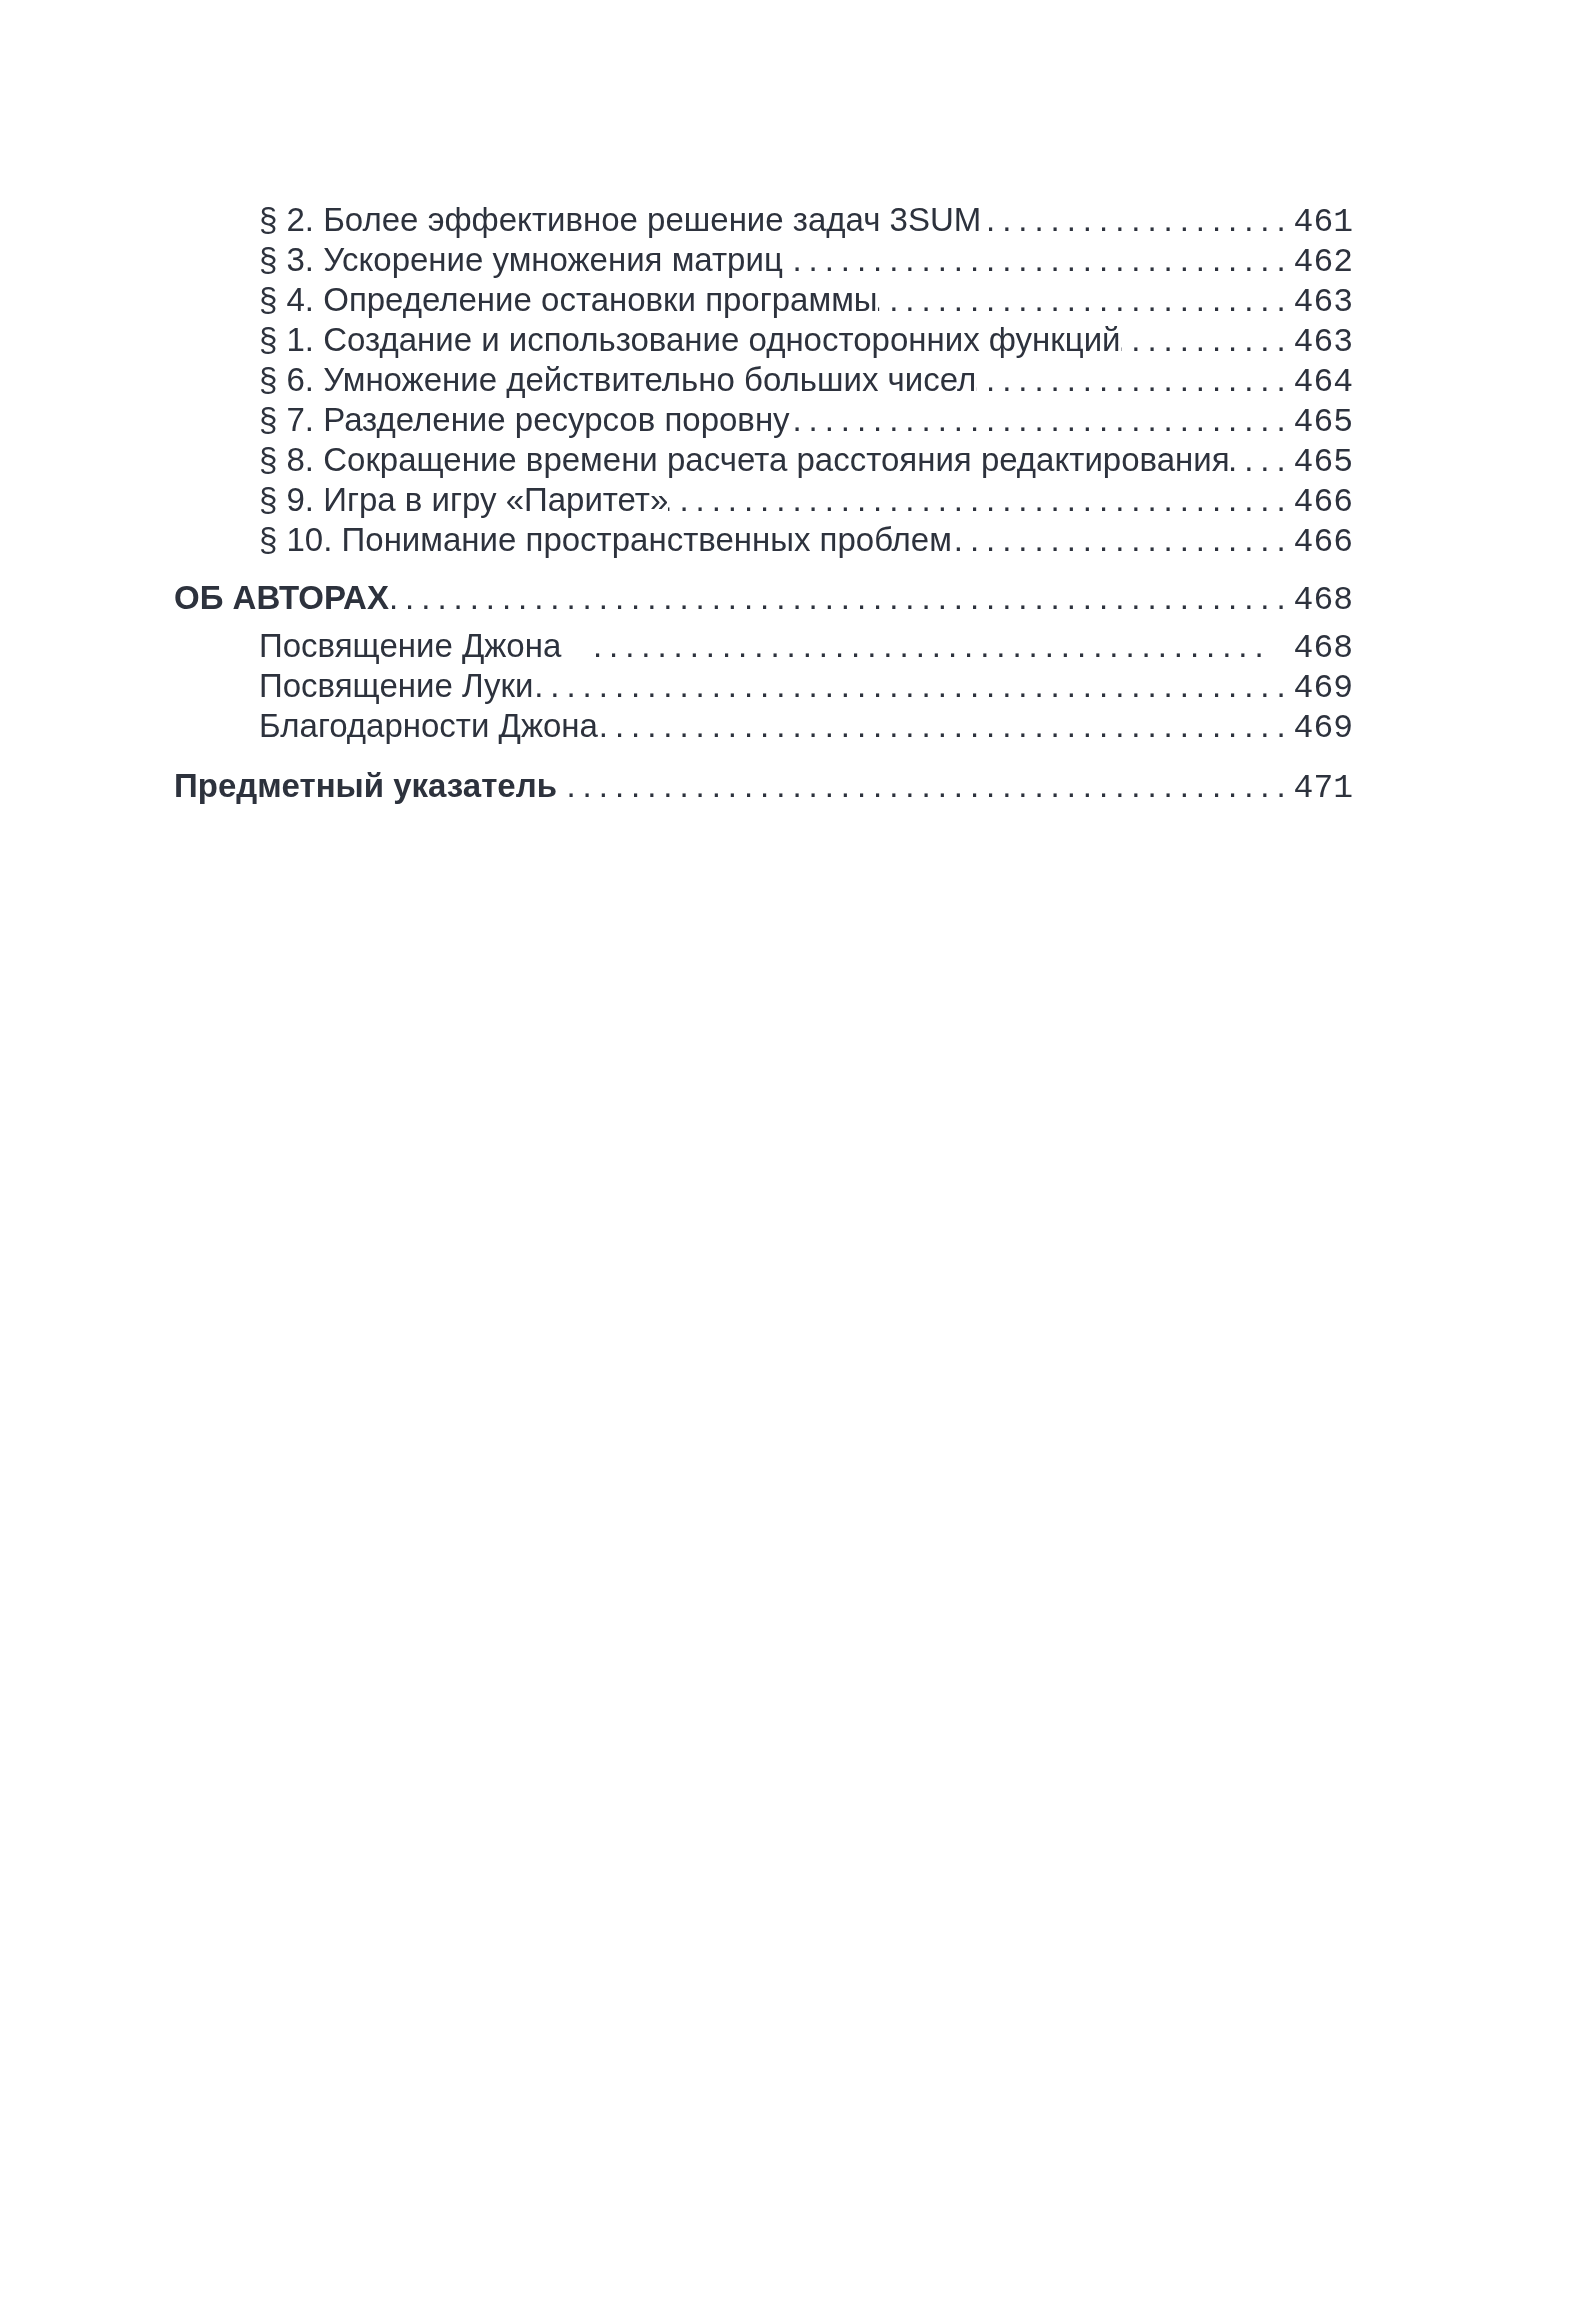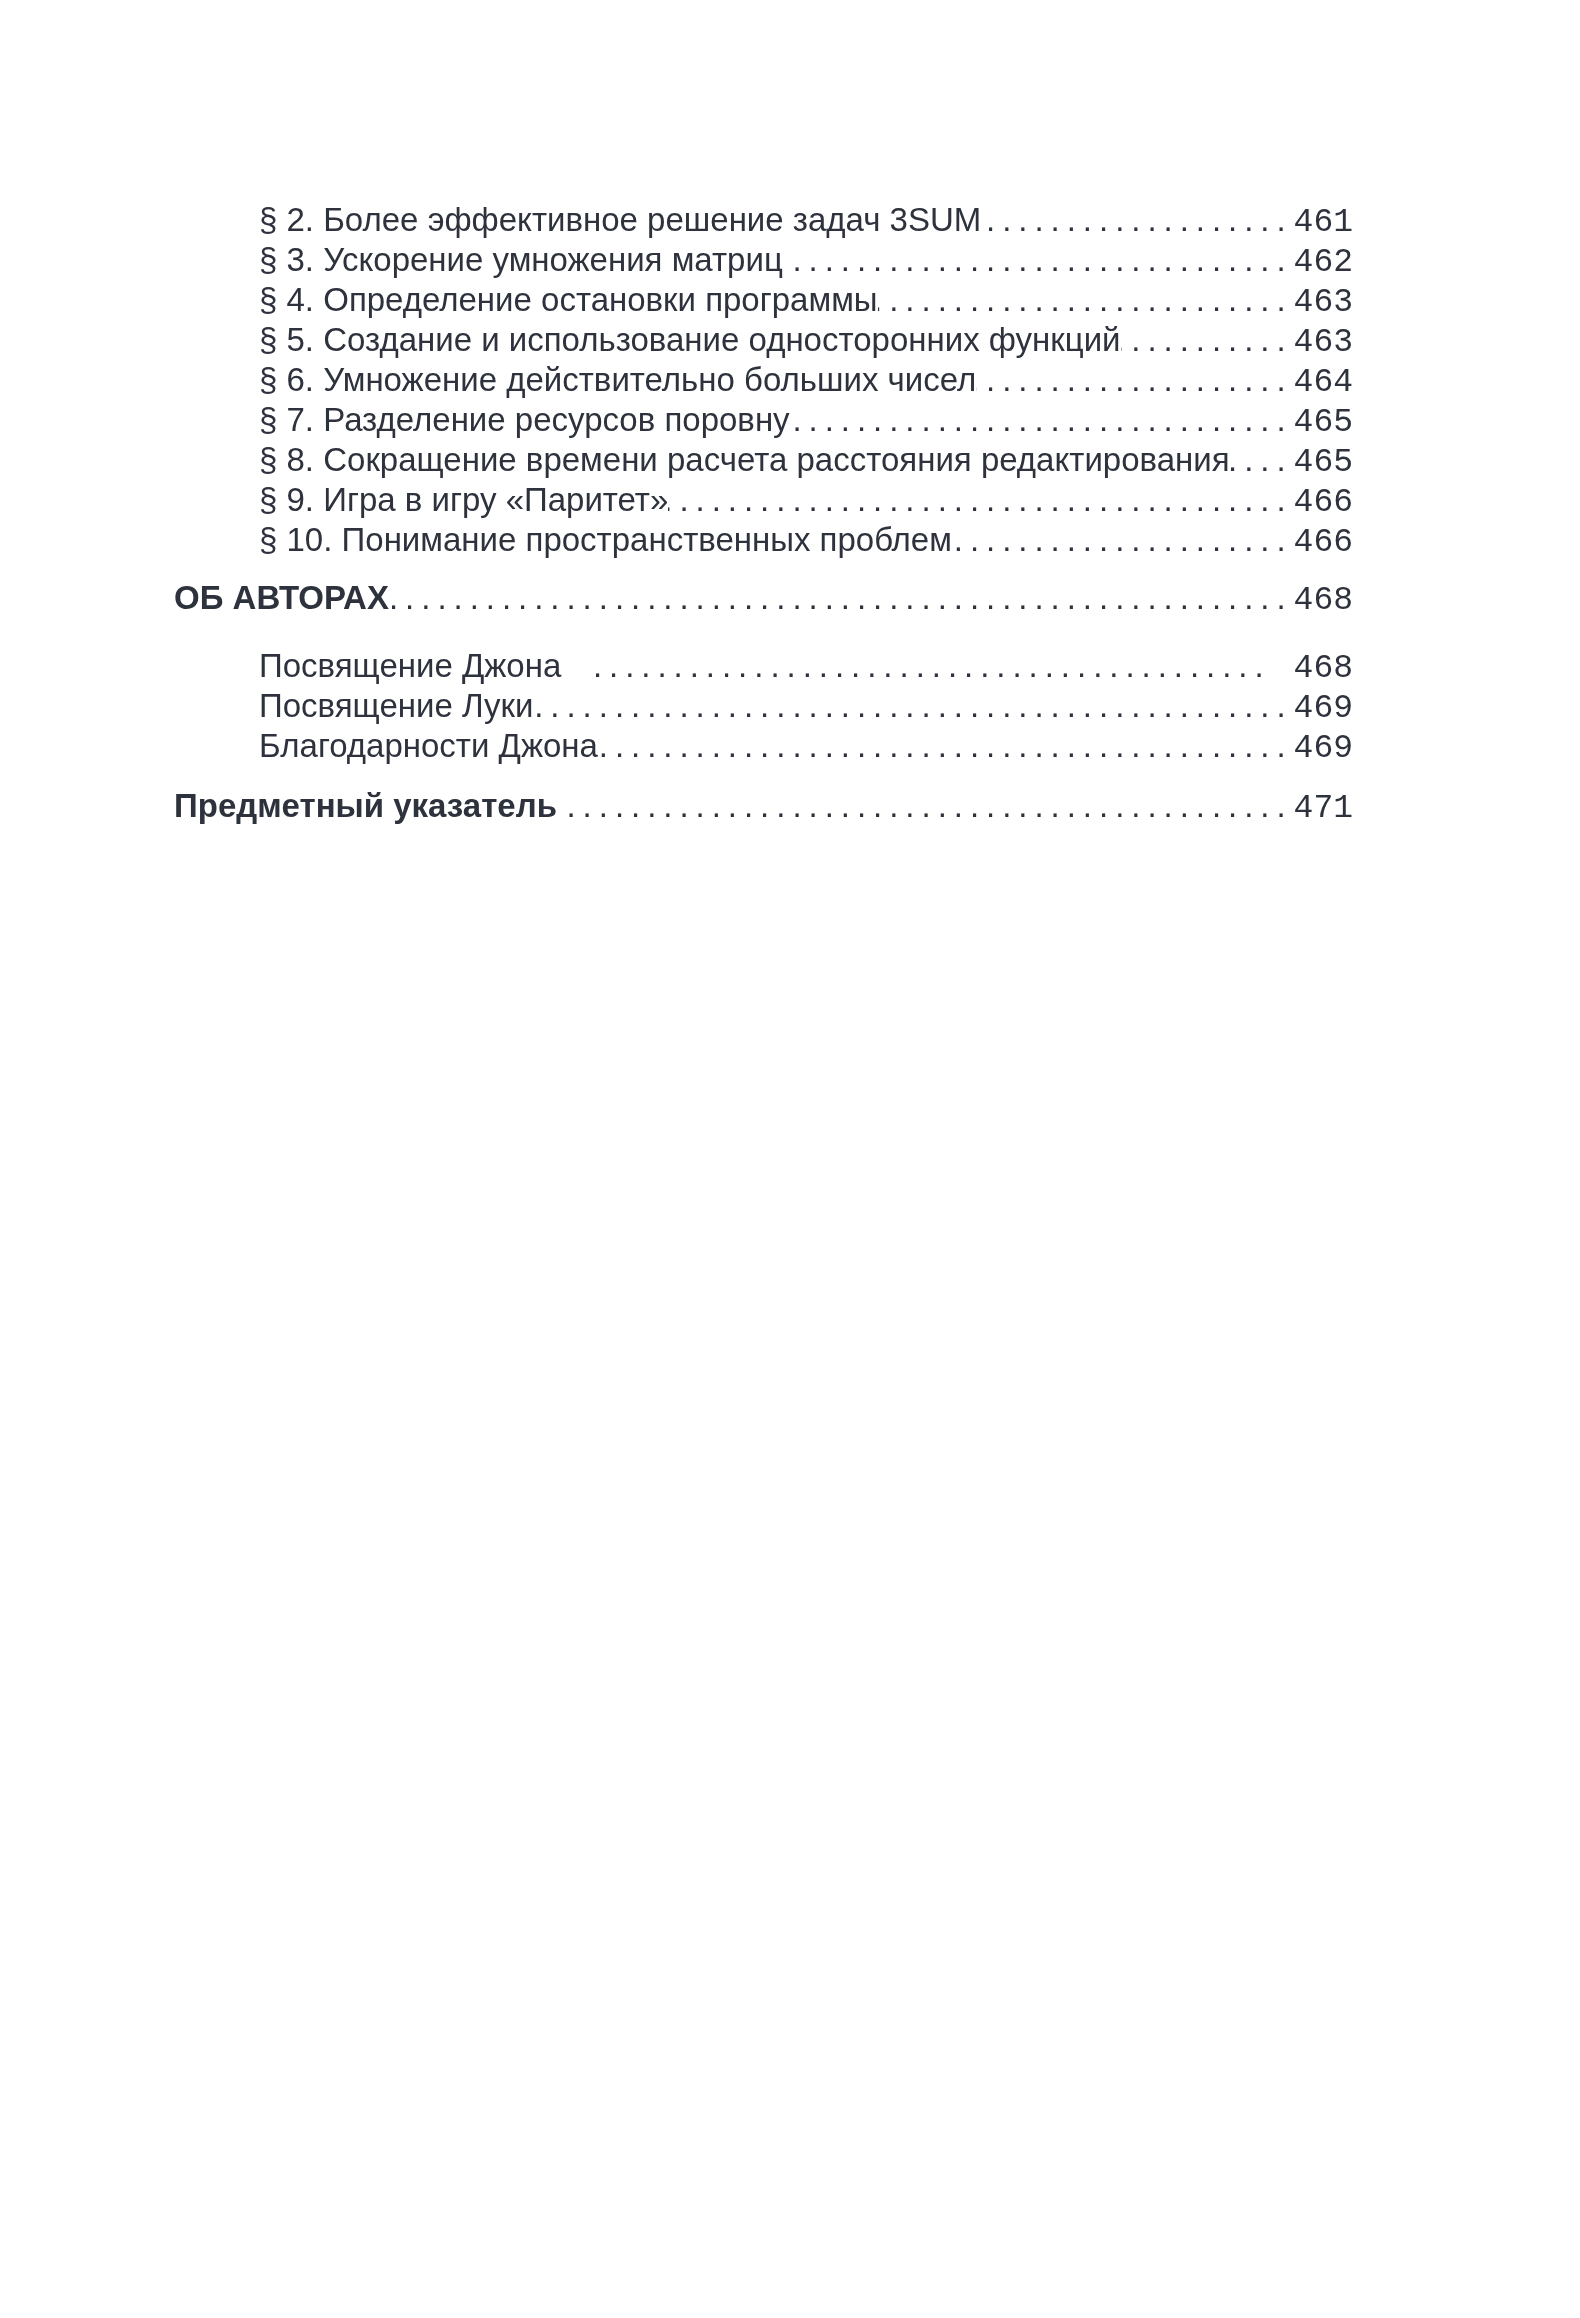--- a/index.html
+++ b/index.html
@@ -51,21 +51,21 @@
   }
   .toc-page {
     flex: 0 0 auto;
     padding-left: 9px;
     font-weight: 400;
     letter-spacing: 0;
     font-family: Liberation Mono, monospace;
   }
   
   .gap-before-authors { margin-top: 18px; }
-  .gap-after-authors  { margin-top: 28px; gap: 22px; }
+  .gap-after-authors  { margin-top: 8px; gap: 22px; }
   .gap-before-index   { margin-top: 20px; }
 </style>
 </head>
 <body>
 
 <div class="page">
   <div class="toc">
 
     <div class="toc-row indent1">
       <span class="toc-label">§ 2. Более эффективное решение задач 3SUM</span>
@@ -79,21 +79,21 @@
       <span class="toc-page">462</span>
     </div>
 
     <div class="toc-row indent1">
       <span class="toc-label">§ 4. Определение остановки программы</span>
       <span class="toc-leader"></span>
       <span class="toc-page">463</span>
     </div>
 
     <div class="toc-row indent1">
-      <span class="toc-label">§ 5. Создание и использование односторонних функций</span>
+      <span class="toc-label">§ 1. Создание и использование односторонних функций</span>
       <span class="toc-leader"></span>
       <span class="toc-page">463</span>
     </div>
 
     <div class="toc-row indent1">
       <span class="toc-label">§ 6. Умножение действительно больших чисел</span>
       <span class="toc-leader"></span>
       <span class="toc-page">464</span>
     </div>
 

